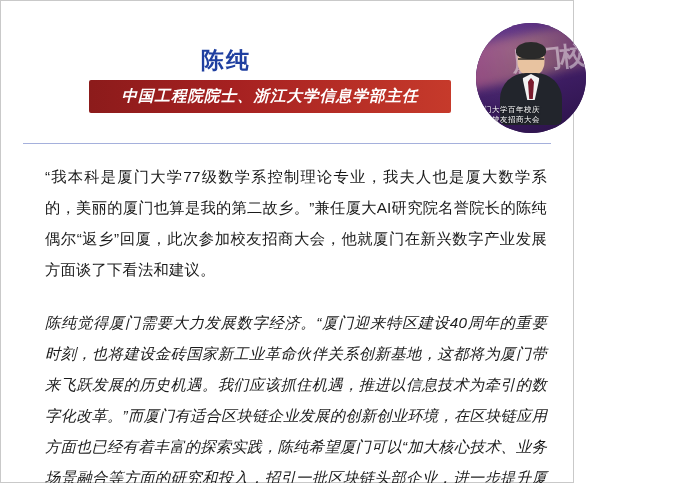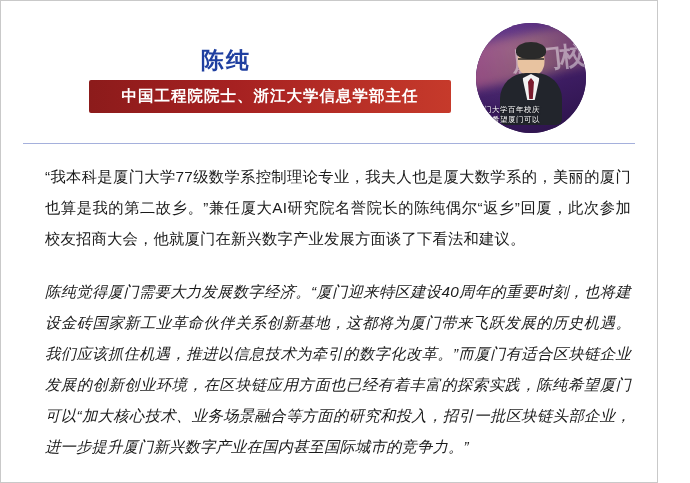--- a/index.html
+++ b/index.html
@@ -8,21 +8,21 @@
   }
   body {
     width: 690px;
     height: 483px;
     background: #ffffff;
     font-family: "Liberation Sans", sans-serif;
     overflow: hidden;
   }
   .card {
     position: relative;
-    width: 658px;
+    width: 574px;
     height: 483px;
     box-sizing: border-box;
     border: 1px solid #c9c9c9;
     background: #ffffff;
   }
   
   .header {
     position: relative;
     height: 134px;
   }
@@ -48,20 +48,21 @@
     display: flex;
     align-items: center;
     justify-content: center;
   }
   .title-banner span {
     color: #ffffff;
     font-size: 15.5px;
     font-weight: bold;
     letter-spacing: 1px;
     white-space: nowrap;
+    font-style: italic;
   }
   
   .portrait {
     position: absolute;
     left: 475px;
     top: 22px;
     width: 110px;
     height: 110px;
     border-radius: 50%;
     overflow: hidden;
@@ -221,21 +222,21 @@
       <div class="person">
         <div class="head"></div>
         <div class="hair"></div>
         <div class="glasses"></div>
         <div class="body"></div>
         <div class="shirt"></div>
         <div class="tie"></div>
       </div>
       <div class="caption">
         <div>厦门大学百年校庆</div>
-        <div>陈纯希望厦门可以</div>
+        <div>全球校友招商大会</div>
       </div>
     </div>
   </div>
 
   <div class="divider"></div>
 
   <div class="body-text">
     <p class="para">“我本科是厦门大学77级数学系控制理论专业，我夫人也是厦大数学系的，美丽的厦门也算是我的第二故乡。”兼任厦大AI研究院名誉院长的陈纯偶尔“返乡”回厦，此次参加校友招商大会，他就厦门在新兴数字产业发展方面谈了下看法和建议。</p>
     <p class="para">陈纯觉得厦门需要大力发展数字经济。“厦门迎来特区建设40周年的重要时刻，也将建设金砖国家新工业革命伙伴关系创新基地，这都将为厦门带来飞跃发展的历史机遇。我们应该抓住机遇，推进以信息技术为牵引的数字化改革。”而厦门有适合区块链企业发展的创新创业环境，在区块链应用方面也已经有着丰富的探索实践，陈纯希望厦门可以“加大核心技术、业务场景融合等方面的研究和投入，招引一批区块链头部企业，进一步提升厦门新兴数字产业在国内甚至国际城市的竞争力。”</p>
   </div>

